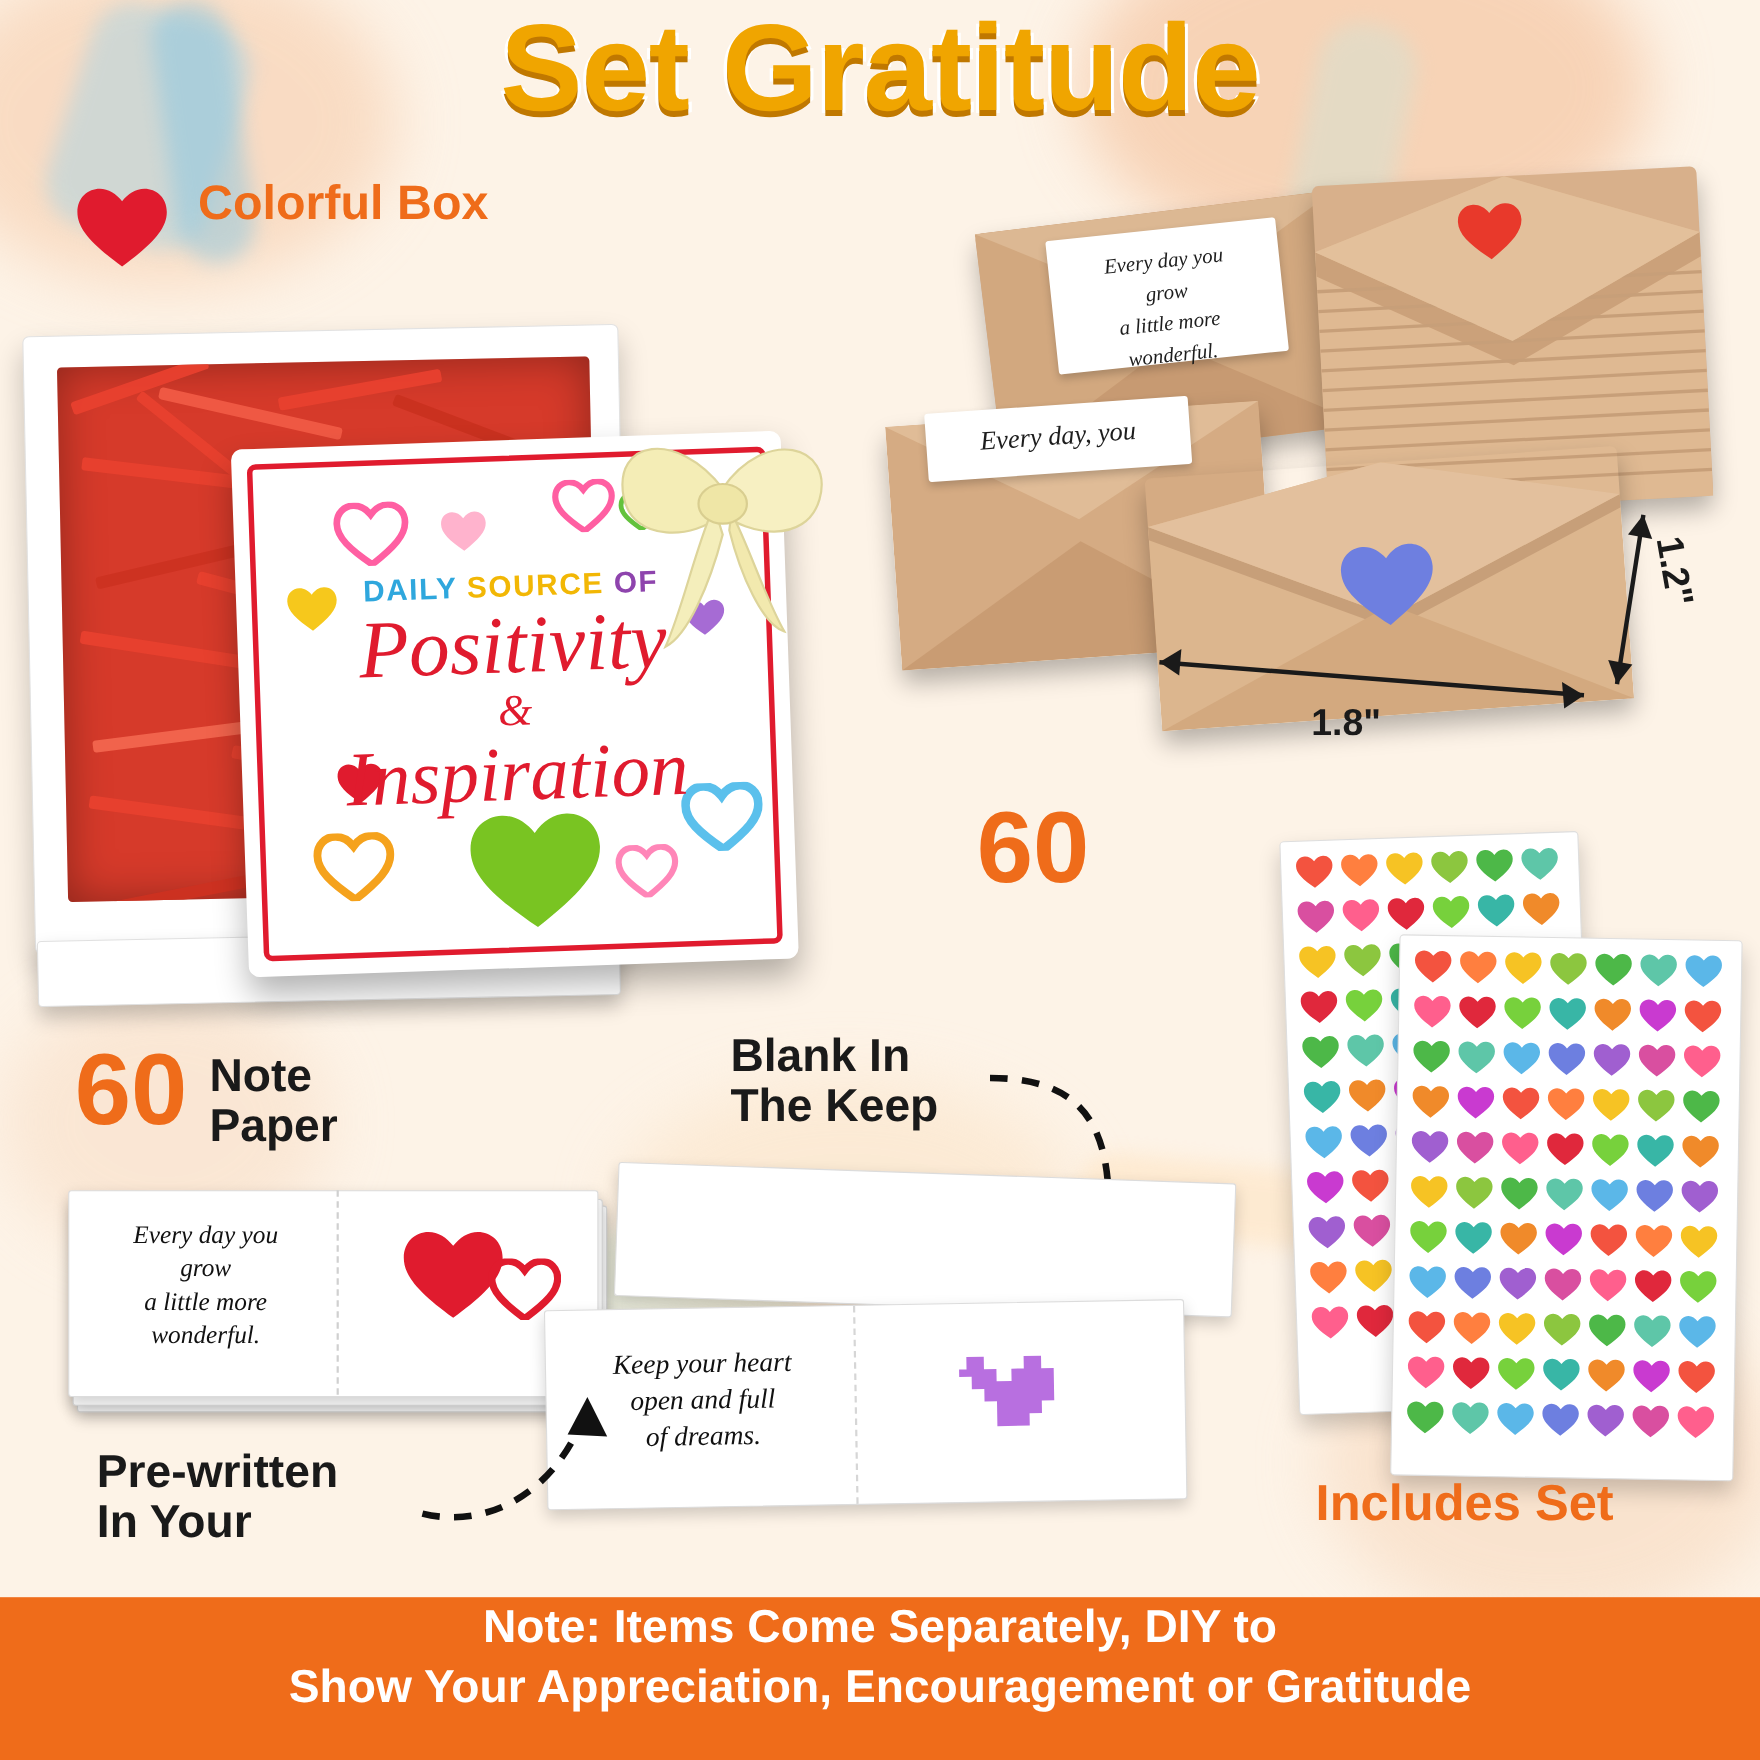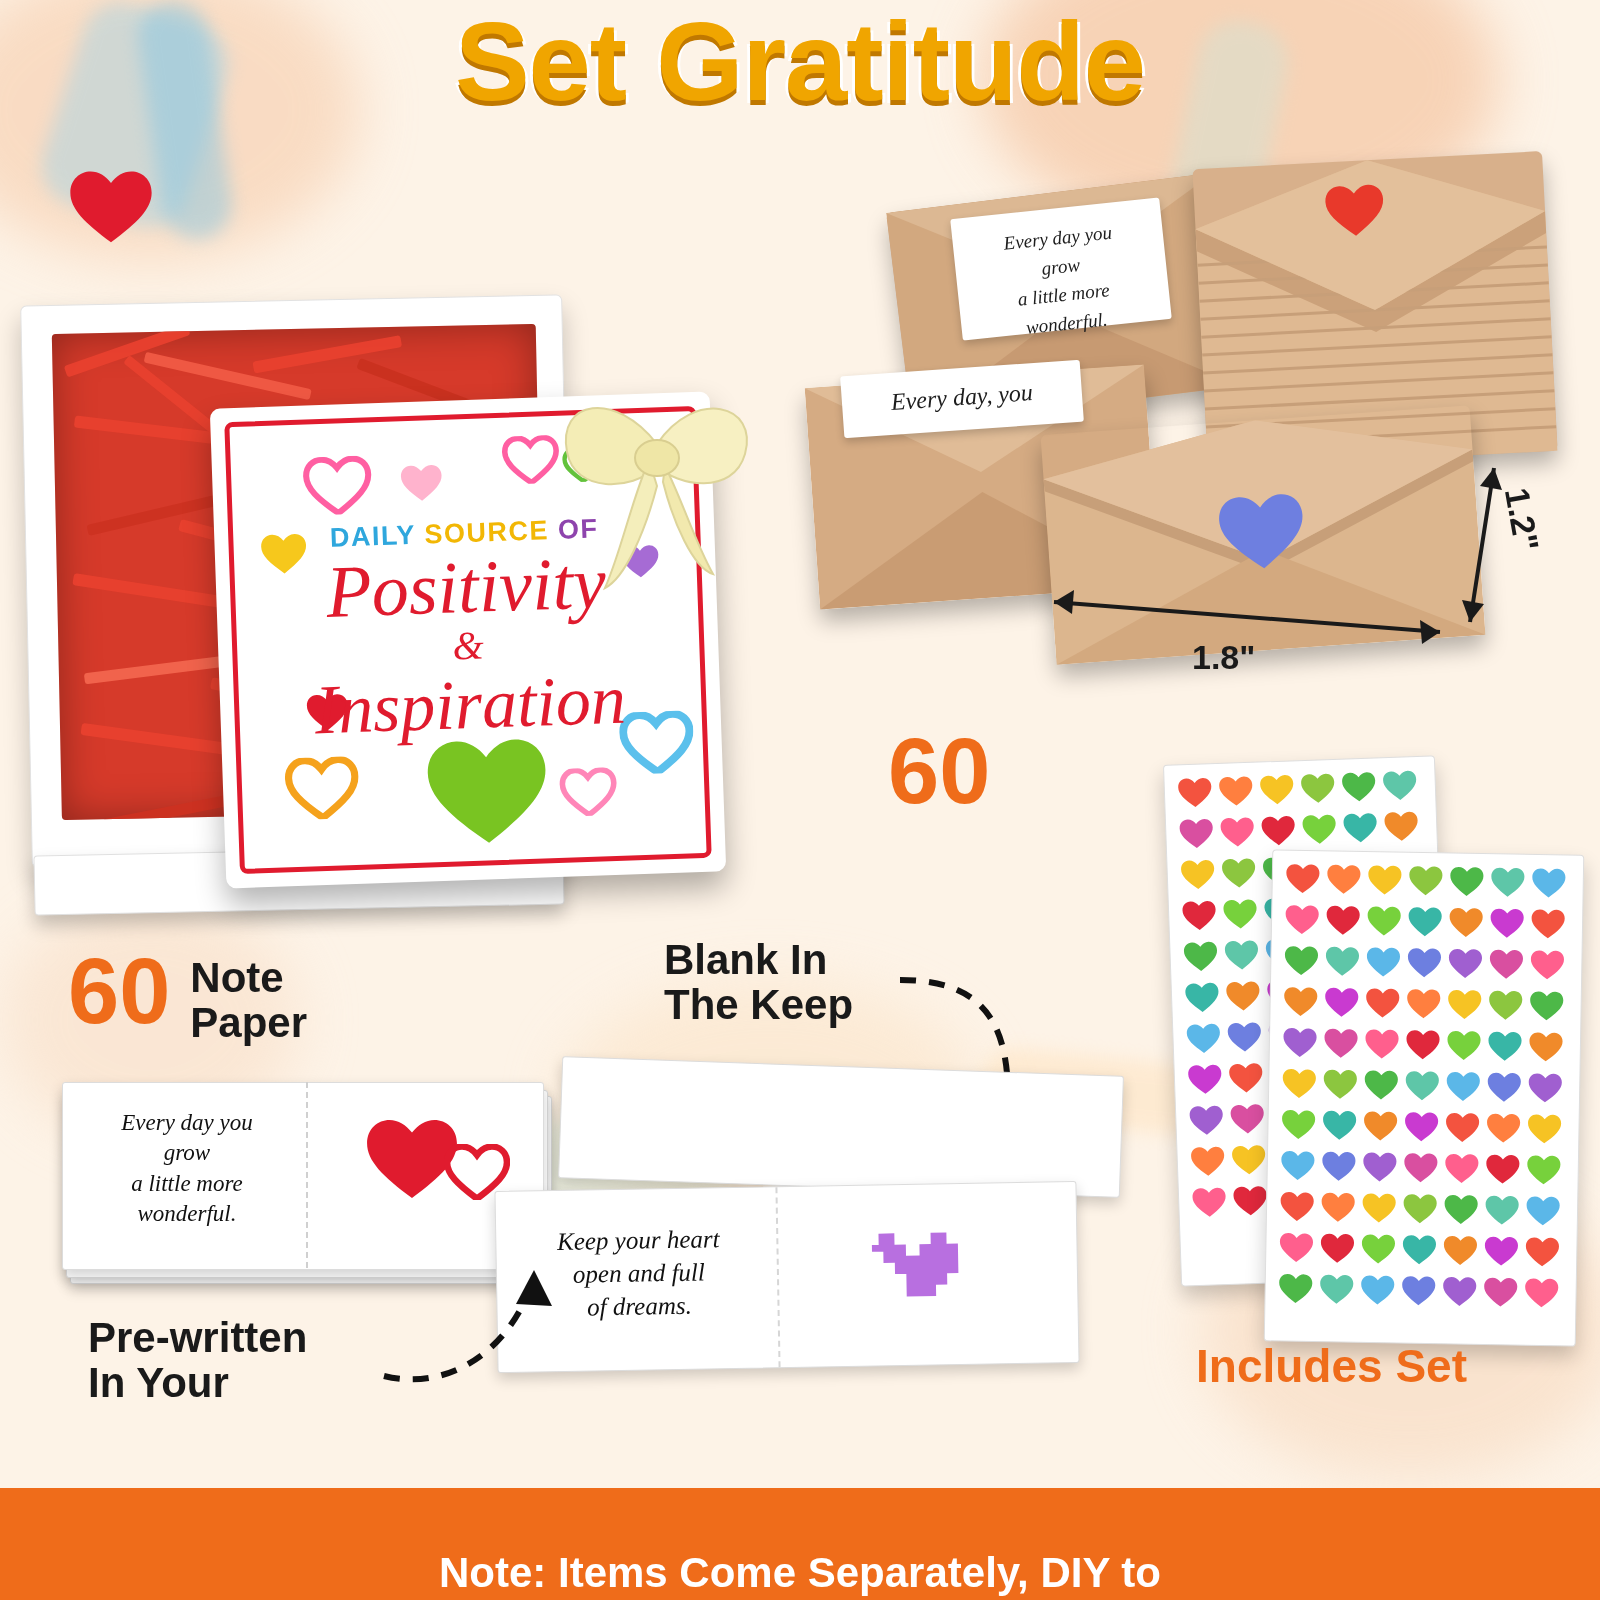--- a/index.html
+++ b/index.html
@@ -104,22 +104,22 @@
   }
 
   
   .sheet{
     position:absolute;background:#fff;border:1px solid #dedede;border-radius:4px;
     box-shadow:0 10px 20px rgba(0,0,0,.2);
   }
 
   
   .banner{
-    position:absolute;left:0;bottom:0;width:100%;height:112px;
-    background:#ef6c1a;color:#fff;display:flex;align-items:flex-end;justify-content:center;
+    position:absolute;left:0;bottom:0;width:100%;height:148px;
+    background:#ef6c1a;color:#fff;display:flex;align-items:flex-start;justify-content:center;
     text-align:center;font-weight:bold;font-size:42px;line-height:1.28;
   }
   .arrow{position:absolute;}
 </style>
 </head>
 <body>
 
 <div id="bg">
   <div class="blob" style="left:-60px;top:-40px;width:420px;height:300px;background:#f6c9a6;"></div>
   <div class="blob" style="left:980px;top:-80px;width:520px;height:320px;background:#f3b98f;"></div>
@@ -137,20 +137,21 @@
   <span>Set Gratitude</span>
 </div>
 
 <div class="lbl" style="left:62px;top:162px;">
   <span class="heart" style="position:absolute;left:0;top:6px;">
     <svg width="98" height="76" viewBox="0 0 100 86">
         <path d="M50 84C20 62 4 46 4 28 4 13 15 4 27 4c9 0 17 5 23 13C56 9 64 4 73 4c12 0 23 9 23 24 0 18-16 34-46 56z" fill="#e01b2e"></path>
       </svg>
   </span>
   <div style="margin-left:118px;font-size:44px;color:#ef6c1a;">
+    <div>Colorful Box</div>
   </div>
 </div>
 
 <div class="giftbox">
   <div class="box-base">
     <div class="box-inner">
       <div class="shred" style="left:10px;top:12px;width:130px;height:12px;transform:rotate(-18deg);"></div>
       <div class="shred" style="left:90px;top:40px;width:170px;height:11px;transform:rotate(14deg);background:#f05a44;"></div>
       <div class="shred" style="left:200px;top:20px;width:150px;height:12px;transform:rotate(-9deg);"></div>
       <div class="shred" style="left:300px;top:60px;width:160px;height:11px;transform:rotate(22deg);background:#c9301f;"></div>
@@ -848,14 +849,15 @@
           <path d="M50 84C20 62 4 46 4 28 4 13 15 4 27 4c9 0 17 5 23 13C56 9 64 4 73 4c12 0 23 9 23 24 0 18-16 34-46 56z" fill="#ff5f8d"></path>
         </svg></div>
     </div>
 </div>
 
 <div class="lbl" style="left:1196px;top:1342px;font-size:46px;color:#ef6c1a;">Includes Set</div>
 
 <div class="banner">
   <div>
     <div>Note: Items Come Separately, DIY to</div>
+    <div>Show Your Appreciation, Encouragement or Gratitude</div>
   </div>
 </div>
 
 </body></html>

